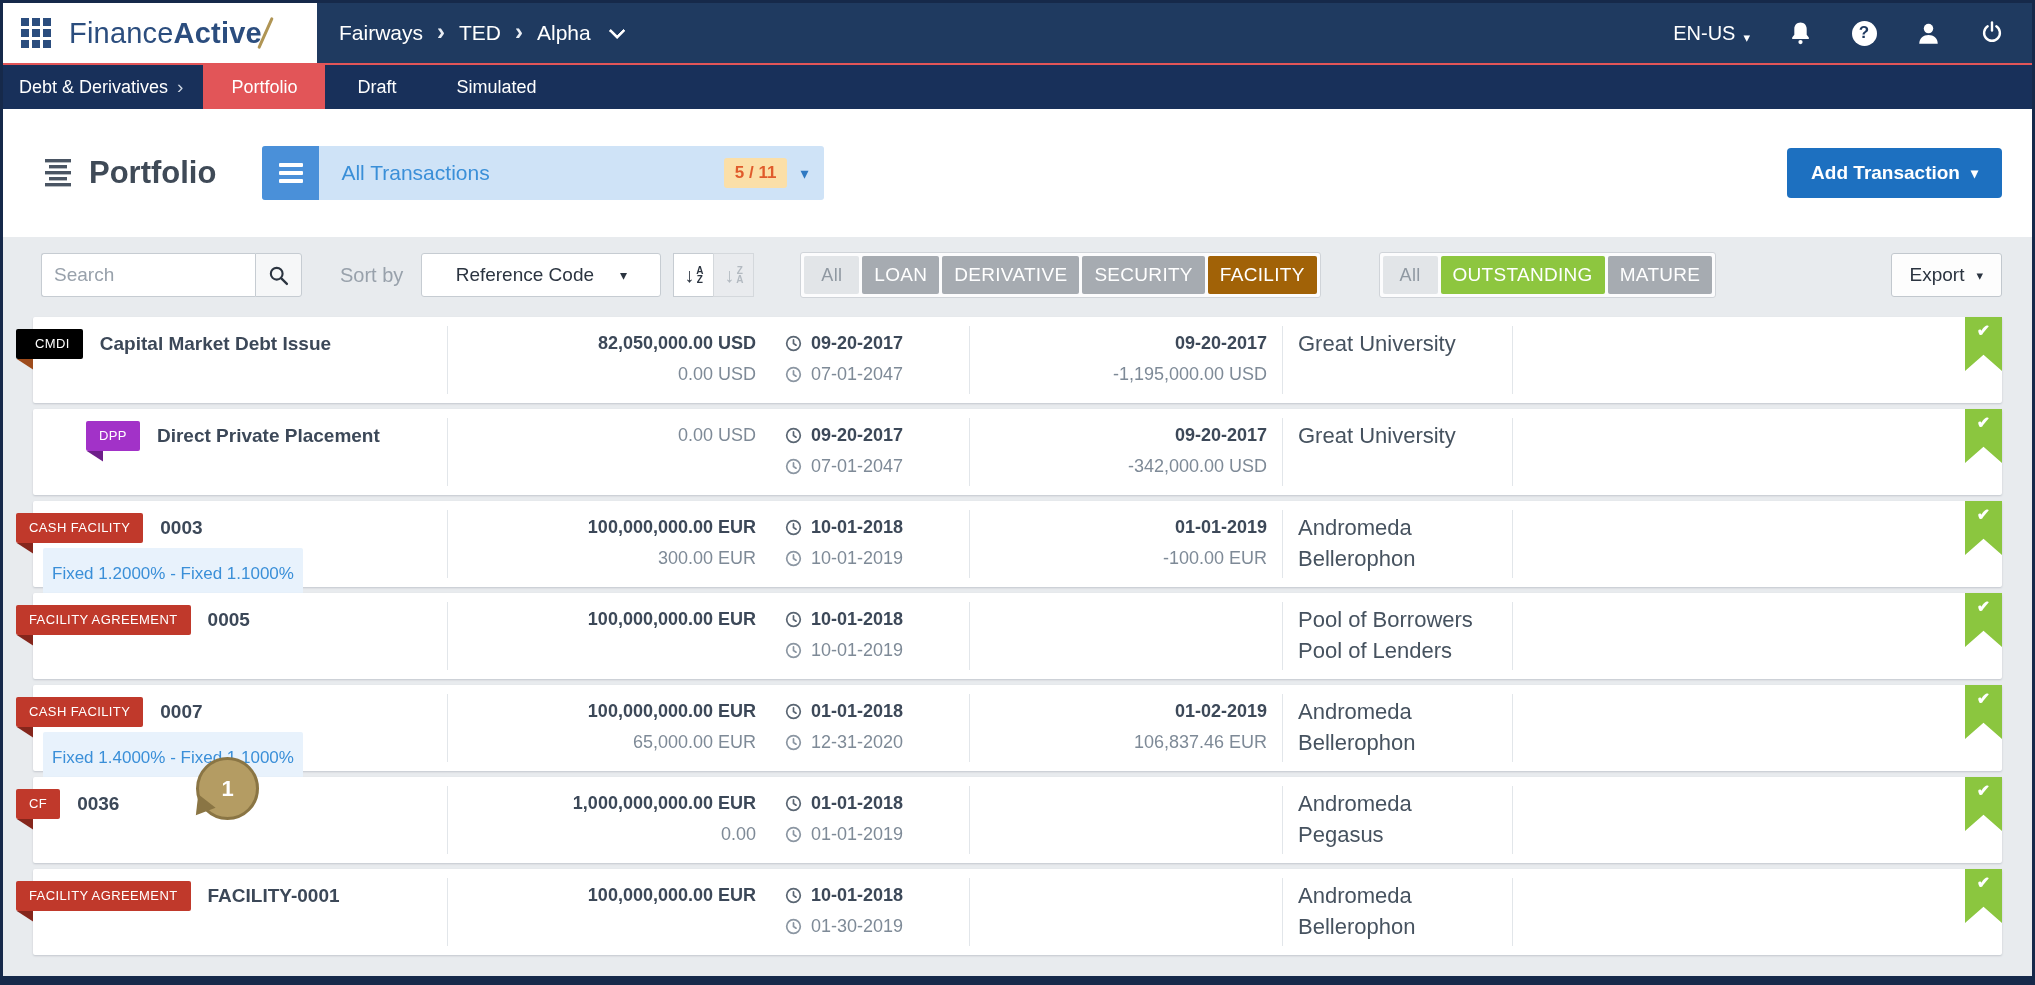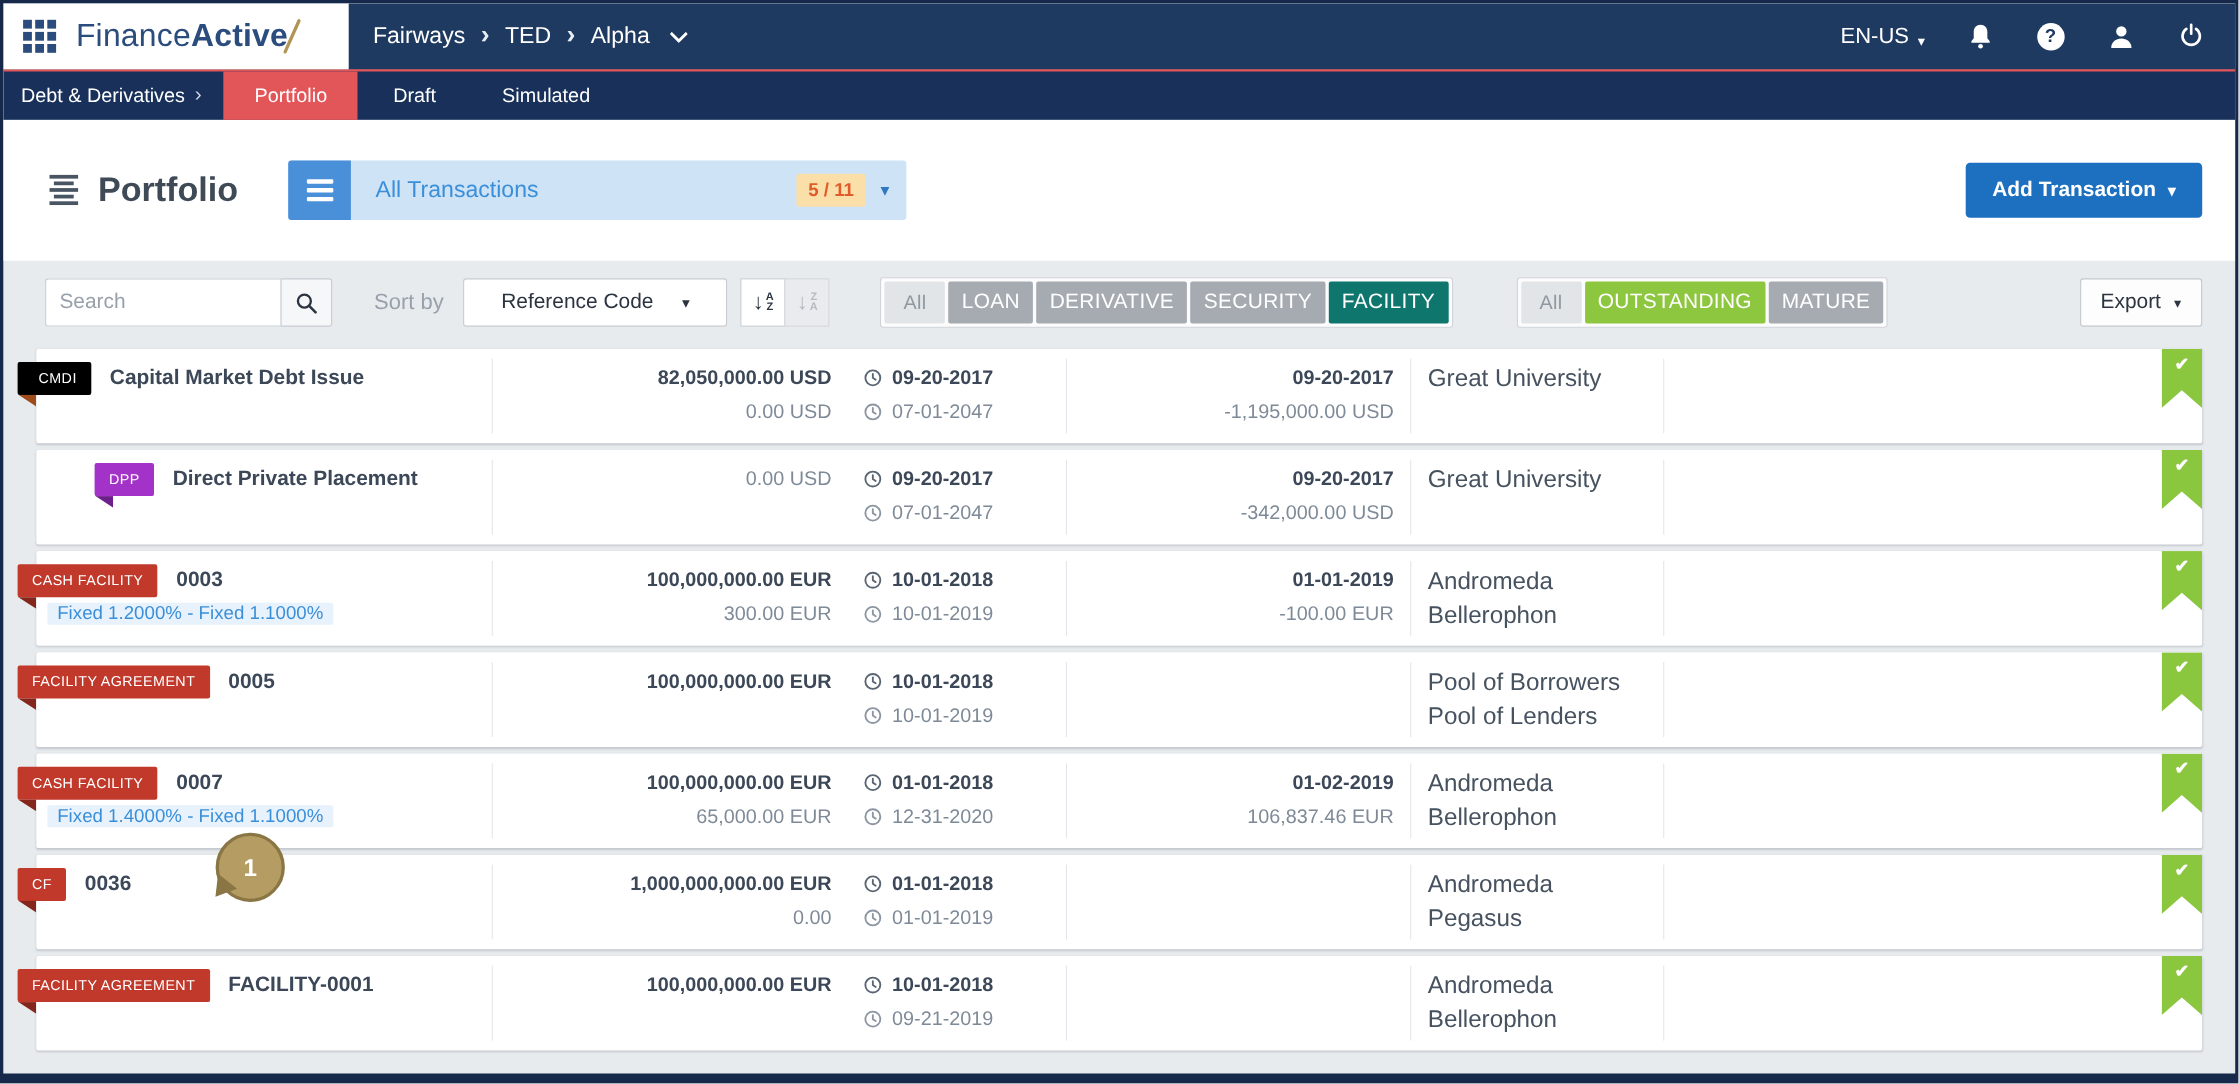--- a/index.html
+++ b/index.html
@@ -60,21 +60,21 @@
   .sort-btn{ width:41px; height:44px; display:flex; align-items:center; justify-content:center; gap:2px; border:1px solid #c6ccd2; background:#fff; cursor:pointer; font-family:inherit; }
   .sort-btn+.sort-btn{ margin-left:-1px; background:#e9ebee; border-color:#d4d8dc; }
   .sort-arrow{ font-size:20px; color:#2b3440; font-weight:bold; }
   .sort-letters{ display:flex; flex-direction:column; font-size:10px; line-height:9px; font-weight:bold; color:#2b3440; }
   .sort-btn.disabled .sort-arrow, .sort-btn.disabled .sort-letters{ color:#b3bac1; }
   .chip-group{ display:flex; gap:3px; background:#fcfcfd; border:1px solid #d0d4d9; border-radius:3px; padding:3px; }
   .g-type{ margin-left:46px; } .g-status{ margin-left:58px; }
   .chip{ height:38px; display:flex; align-items:center; padding:0 12px; font-size:19px; border-radius:2px; border:none; font-family:inherit; cursor:pointer; letter-spacing:.3px; }
   .chip--all{ background:#e2e5e8; color:#8f98a1; font-size:18px; padding:0 17px; }
   .chip--gray{ background:#a6abb1; color:#fff; }
-  .chip--red{ background:#0f766e; color:#fff; }
+  .chip--red{ background:#a16207; color:#fff; }
   .chip--green{ background:#8dc63f; color:#fff; }
   .export-btn{ margin-left:auto; height:44px; background:#fdfdfd; border:1px solid #c2c8ce; border-radius:3px; font-family:inherit; font-size:19px; color:#2b3440; padding:0 18px; display:flex; align-items:center; gap:12px; cursor:pointer; }
   .export-btn .caret{ font-size:13px; }
 
   
   .rows{ display:flex; flex-direction:column; gap:6px; padding:4px 30px 0; }
   .row-card{ position:relative; display:flex; align-items:stretch; height:86px; background:#fff; border-radius:2px; box-shadow:0 1px 2px rgba(30,40,60,.18); cursor:pointer; }
   .col{ position:relative; padding-top:11px; }
   .col.div::after{ content:''; position:absolute; right:0; top:9px; bottom:9px; width:1px; background:#e2e6ea; }
   .l{ height:31px; display:flex; align-items:center; }
@@ -83,21 +83,21 @@
   .col-dates{ width:200px; padding-left:15px; }
   .col-value{ width:313px; display:flex; flex-direction:column; text-align:right; padding-right:16px; }
   .col-party{ width:230px; padding-left:15px; }
   .col-rest{ flex:1; }
   .badge{ position:relative; display:inline-flex; align-items:center; height:30px; padding:0 13px; margin-left:-47px; color:#fff; font-size:13px; letter-spacing:.4px; border-radius:2px; white-space:nowrap; }
   .badge::after{ content:''; position:absolute; left:0; top:100%; width:17px; height:11px; clip-path:polygon(0 0,100% 0,100% 100%); }
   .badge--orange{ background:#000000;padding-left:19px; } .badge--orange::after{ background:#9e4c1c; }
   .badge--purple{ background:#a232c8;margin-left:23px; } .badge--purple::after{ background:#6e1f8a; }
   .badge--red{ background:#c0392b; }   .badge--red::after{ background:#85261c; }
   .row-name{ margin-left:17px; font-size:19px; font-weight:bold; color:#3c4858; }
-  .rate-link{ display:inline-block; margin-left:-20px; margin-top:5px; padding:0 9px; background:#e8f2fc; color:#3a8fd8; font-size:17px; border-radius:2px; text-decoration:none; }
+  .rate-link{ display:inline-block; margin-left:-20px; margin-top:5px; padding:16px 9px; background:#e8f2fc; color:#3a8fd8; font-size:17px; border-radius:2px; text-decoration:none; }
   .rate-link:empty{ display:none; }
   .amt1,.d1,.v1{ font-size:18px; font-weight:bold; color:#3c4858; }
   .amt2,.d2,.v2{ font-size:18px; color:#7e8a97; }
   .col-dates .l{ gap:9px; }
   .col-dates .clock{ display:flex; color:#5a6673; }
   .col-dates .l2 .clock{ color:#8b96a2; }
   .party{ font-size:22px; color:#46525f; }
   .ribbon{ position:absolute; top:0; right:0; width:37px; height:54px; background:#8bc63f; clip-path:polygon(0 0,100% 0,100% 100%,50% 70%,0 100%); color:#fff; font-size:16px; font-weight:bold; text-align:center; padding-top:4px; }
 
   
@@ -540,21 +540,21 @@
             </span>
             <span class="d1">10-01-2018</span>
           </div>
         <div class="l l2">
             <span class="clock">
               <svg viewBox="0 0 16 16" width="17" height="17">
                 <circle cx="8" cy="8" r="6.4" fill="none" stroke="currentColor" stroke-width="1.6"></circle>
                 <path d="M8 4.6V8l2.4 1.6" fill="none" stroke="currentColor" stroke-width="1.6" stroke-linecap="round"></path>
               </svg>
             </span>
-            <span class="d2">09-21-2019</span>
+            <span class="d2">01-30-2019</span>
           </div>
       </div>
       <div class="col col-value div">
           <span class="l v1" style="justify-content:flex-end"></span>
           <span class="l v2" style="justify-content:flex-end"></span>
         </div>
       <div class="col col-party div">
           <span class="l party">Andromeda</span>
           <span class="l party">Bellerophon</span>
         </div>

